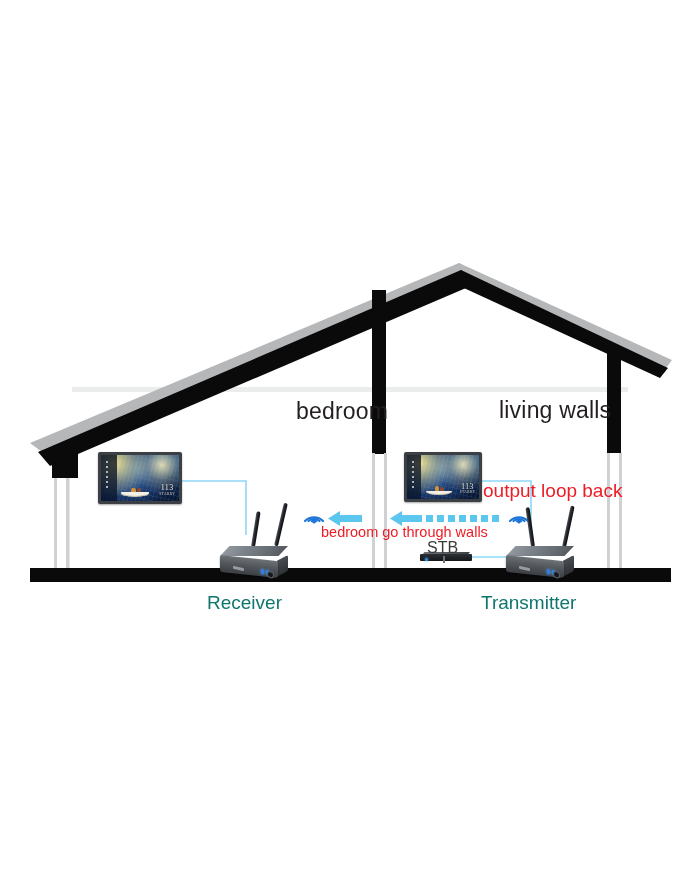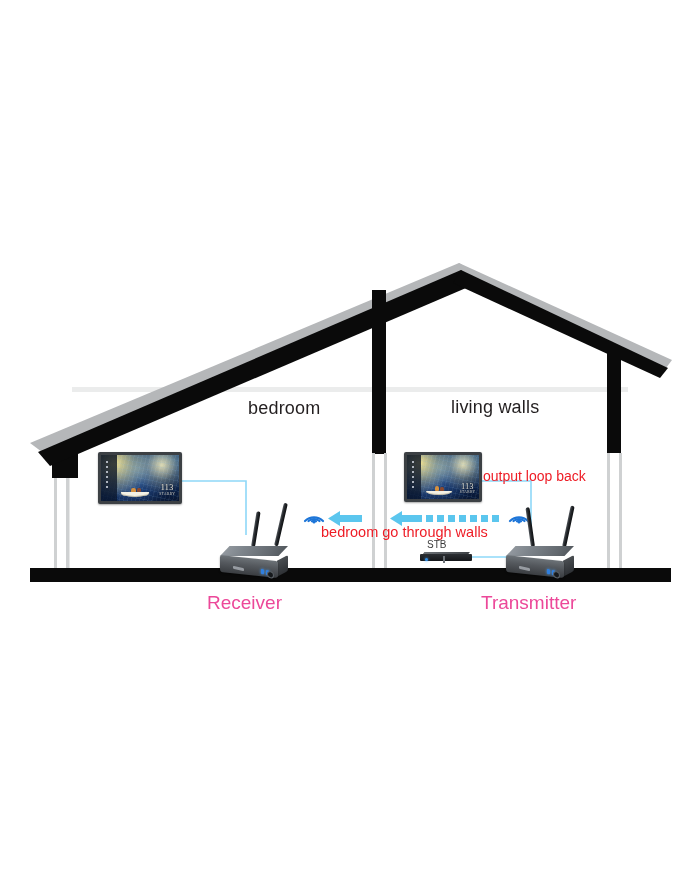--- a/index.html
+++ b/index.html
@@ -33,54 +33,55 @@
     position: absolute;
     left: 0; top: 0;
     width: 700px;
     height: 869px;
   }
 
   
   .room-label {
     position: absolute;
     font-family: "Liberation Sans", sans-serif;
-    font-size: 18px;
+    font-size: 23px;
     color: #231f20;
     letter-spacing: 0.2px;
     white-space: nowrap;
+    margin-left: 48px;
   }
   #label-bedroom { left: 248px; top: 398px; }
   #label-livingroom { left: 451px; top: 397px; }
 
   .device-label {
     position: absolute;
     font-family: "Liberation Sans", sans-serif;
     font-size: 19px;
-    color: #ec4899;
+    color: #0f766e;
     white-space: nowrap;
   }
   #label-receiver { left: 207px; top: 592px; }
   #label-transmitter { left: 481px; top: 592px; }
 
   .annot-red {
     position: absolute;
     font-family: "Liberation Sans", sans-serif;
     color: #ee1c25;
     font-size: 14px;
     white-space: nowrap;
   }
-  #annot-loopback { left: 483px; top: 468px; font-size: 14px; }
+  #annot-loopback { left: 483px; top: 480px; font-size: 19px; }
   #annot-signal   { left: 321px; top: 524px; font-size: 14.5px; }
 
   #label-stb {
     position: absolute;
     left: 427px;
     top: 539px;
     font-family: "Liberation Sans", sans-serif;
-    font-size: 10px;
+    font-size: 16px;
     color: #3b3b3b;
     white-space: nowrap;
   }
 
   
   .tv {
     position: absolute;
     background: #3c4044;
     border-radius: 2px;
     padding: 3px;

